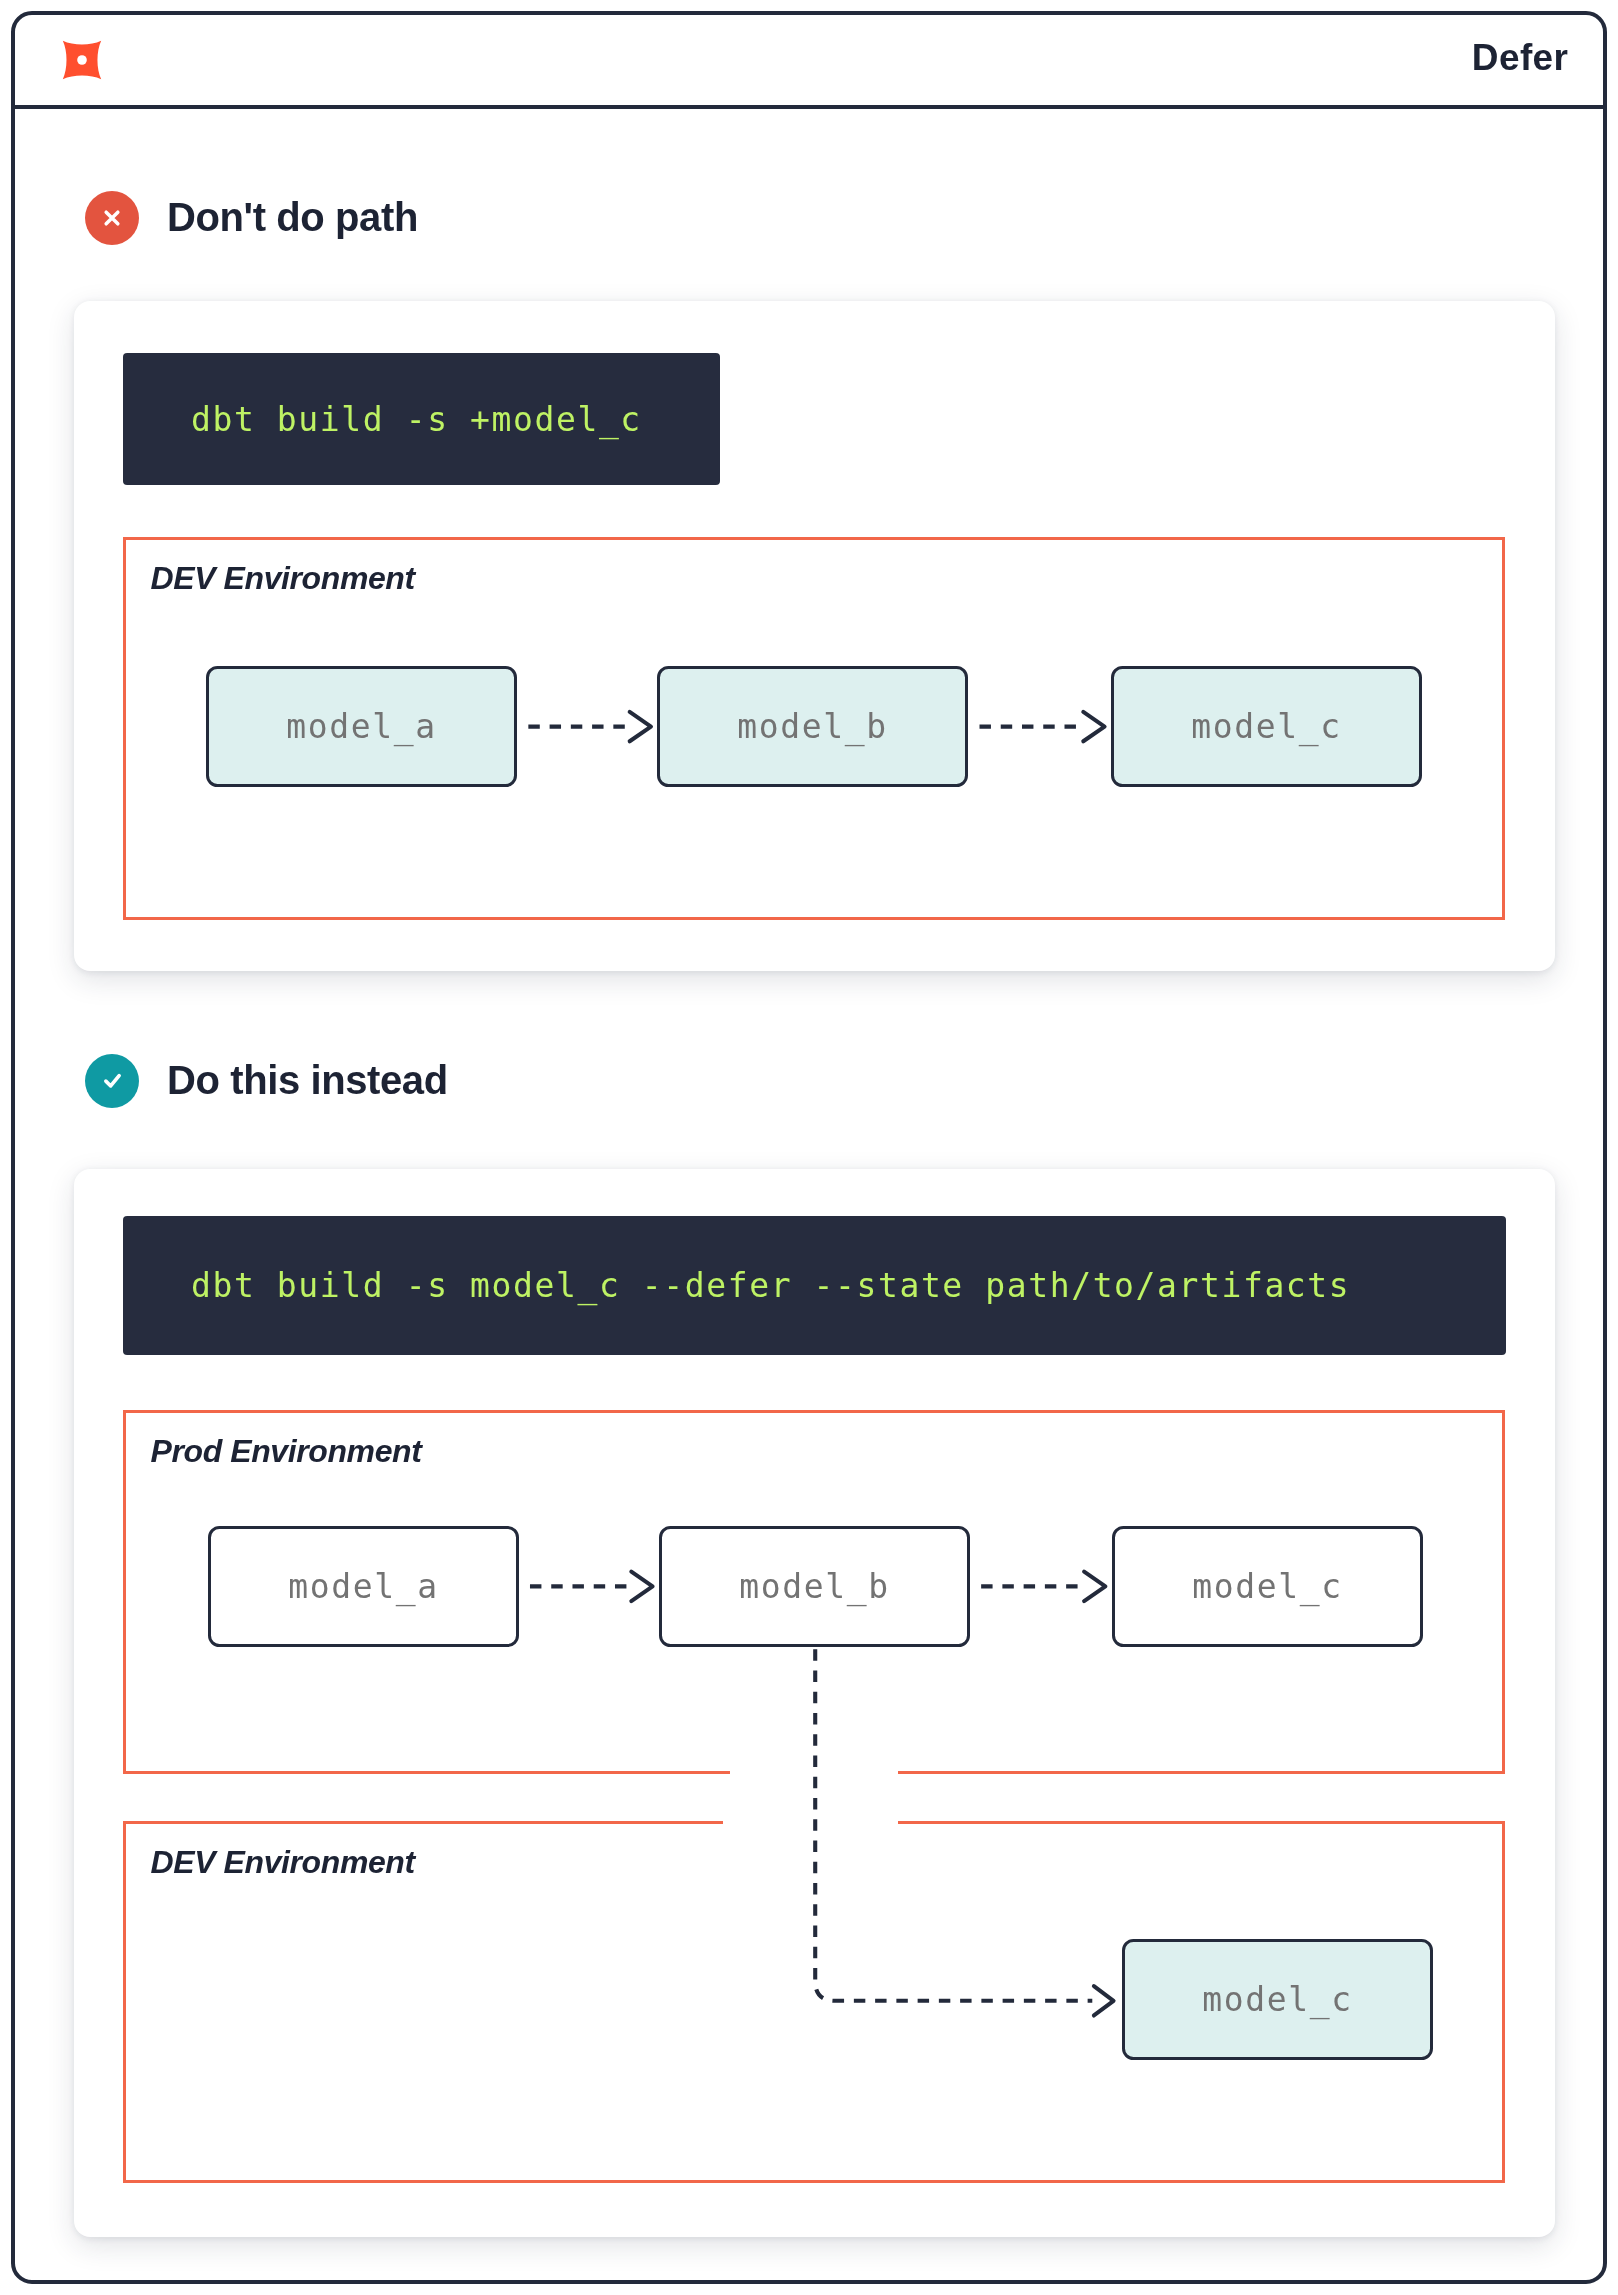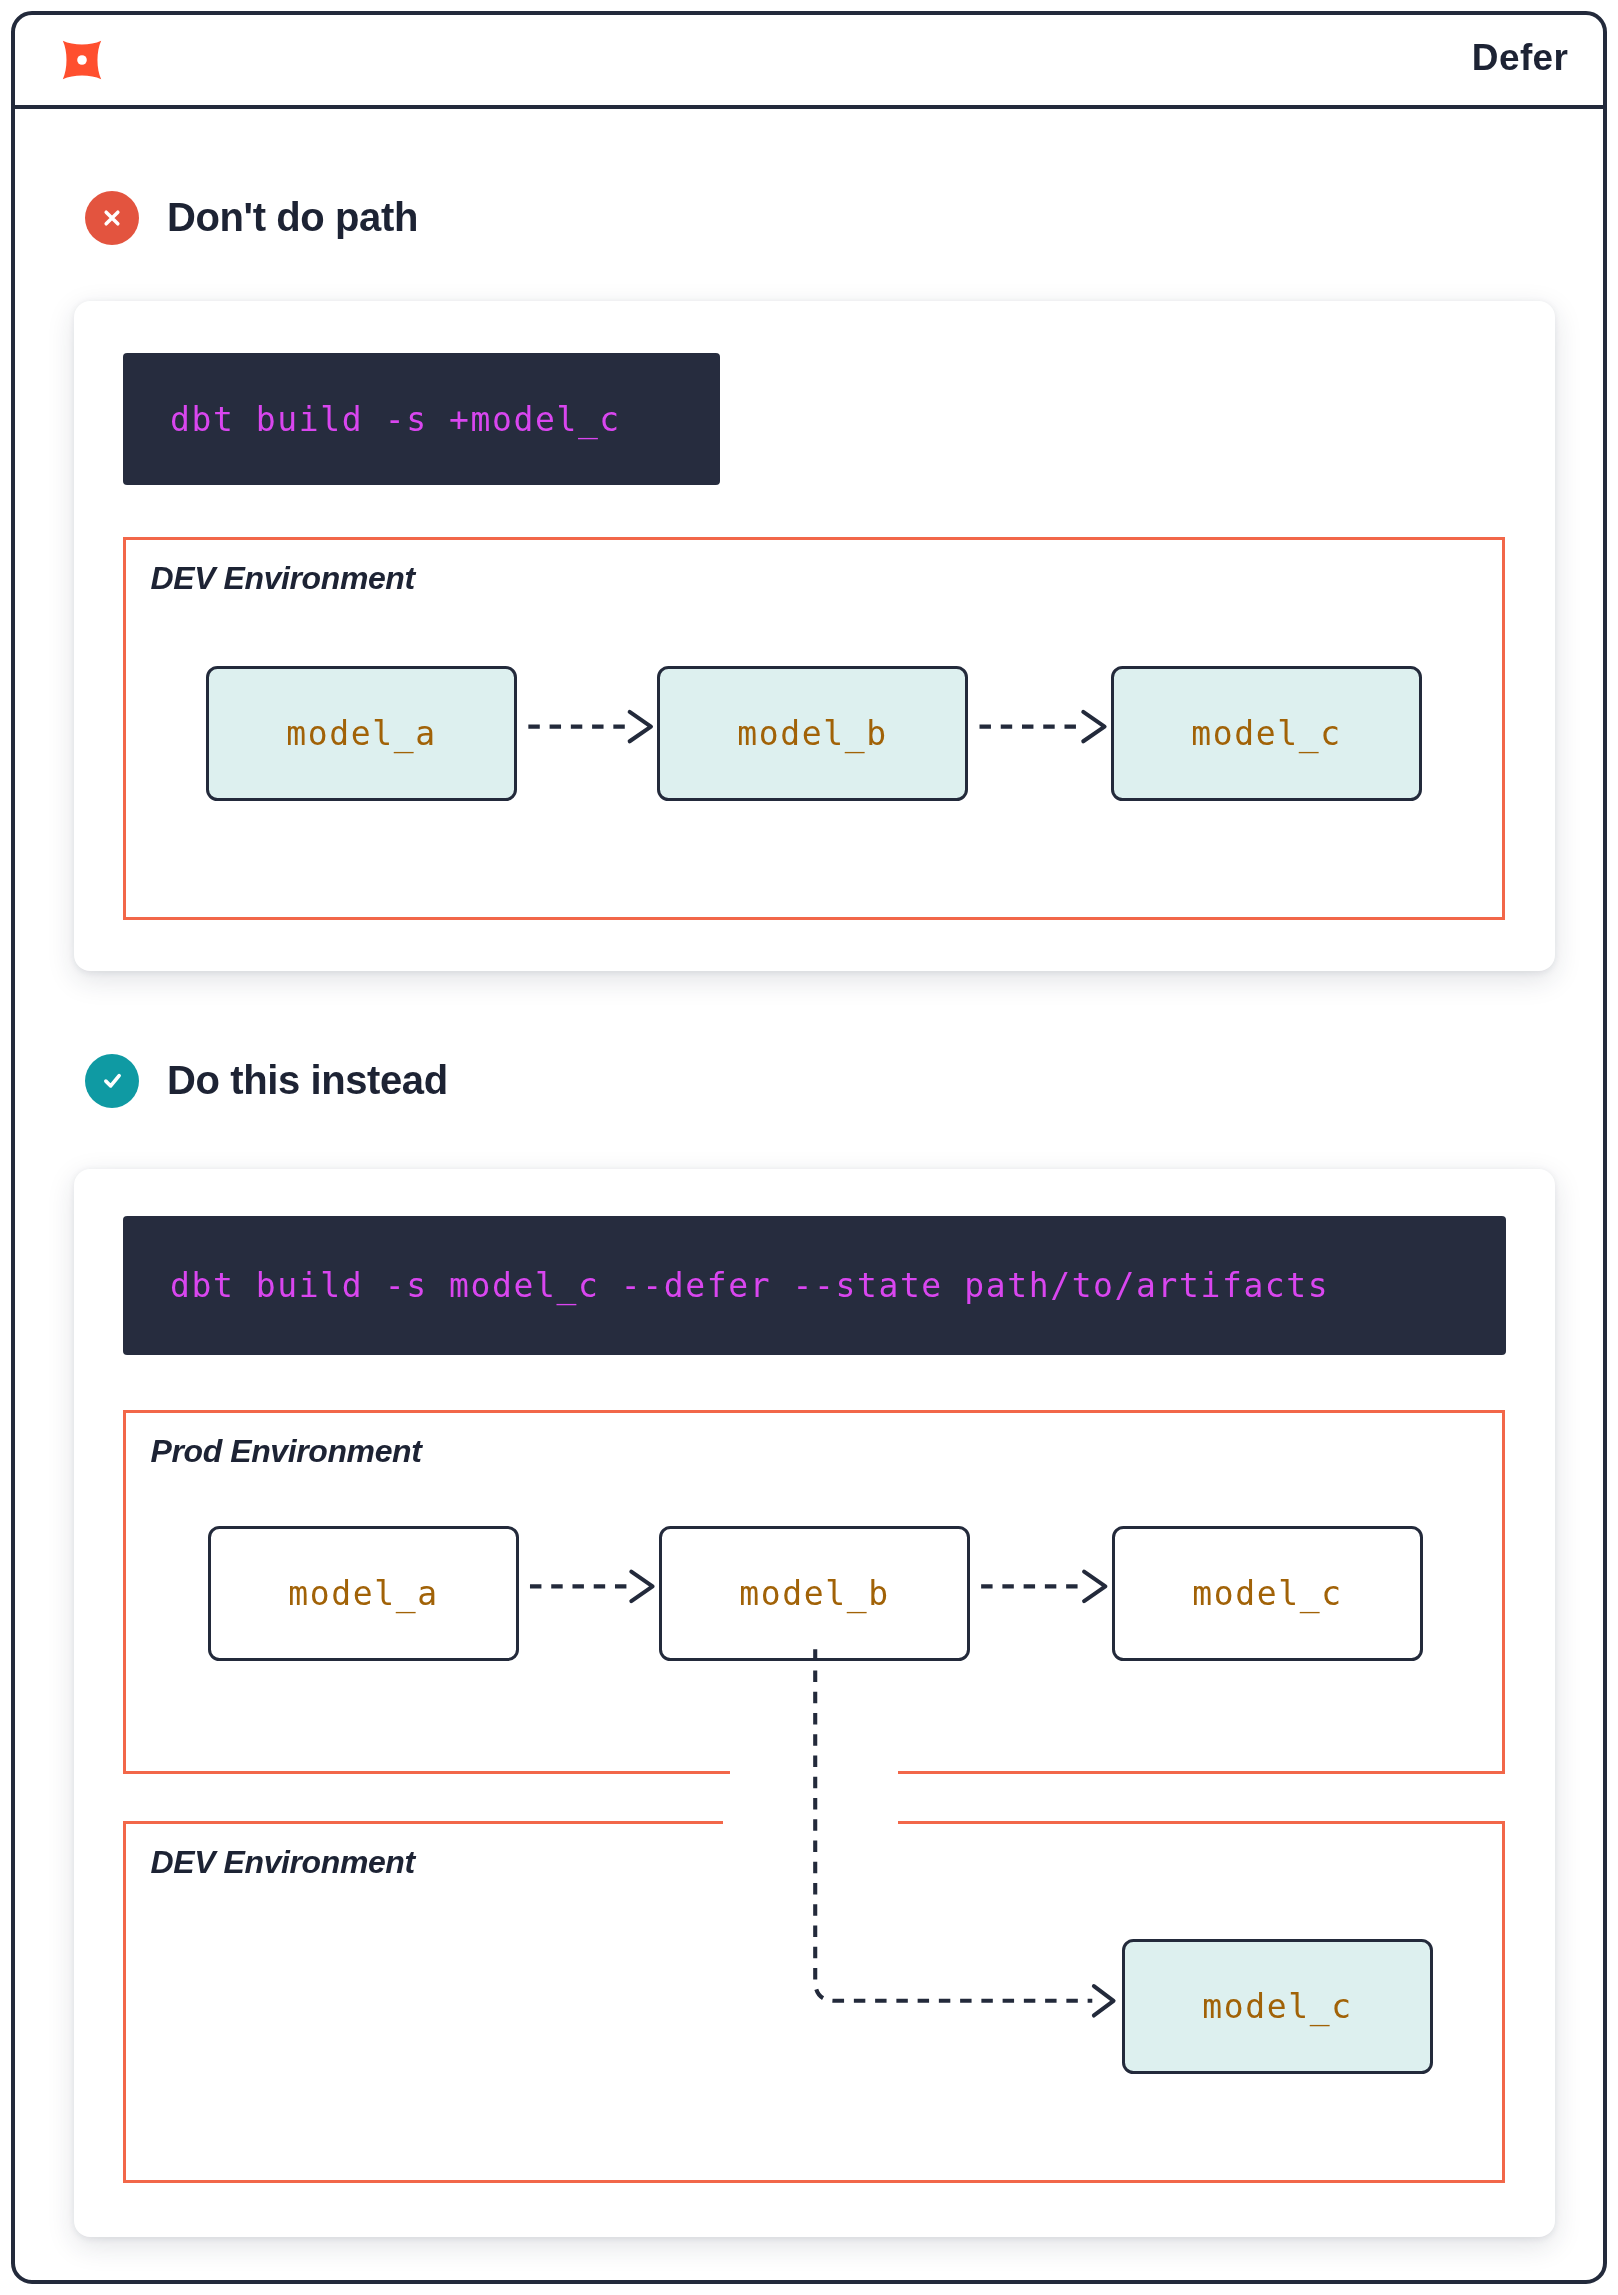--- a/index.html
+++ b/index.html
@@ -72,26 +72,26 @@
     border-radius: 16.3px;
     box-shadow: 0 8.2px 28px rgba(28,38,60,0.13), 0 1.6px 6.5px rgba(28,38,60,0.08);
   }
   .panel.p1 { top: 301px;  height: 670px; }
   .panel.p2 { top: 1169px; height: 1068px; }
 
   
   .code {
     position: absolute;
     background: #262c3e;
-    color: #d946ef;
+    color: #bef264;
     font-family: "DejaVu Sans Mono", monospace;
     font-size: 33px;
     letter-spacing: 1.6px;
     display: flex; align-items: center;
-    padding-left: 47px;
+    padding-left: 68px;
     border-radius: 4.1px;
   }
   .code.c1 { left: 123px; top: 353px;  width: 597px;  height: 132px; }
   .code.c2 { left: 123px; top: 1216px; width: 1383px; height: 139px; }
 
   
   .env {
     position: absolute;
     border: 3.3px solid #f26749;
     background: transparent;
@@ -104,28 +104,28 @@
     position: absolute;
     left: 24.5px; top: 19.6px;
     font-size: 32px; font-style: italic; font-weight: 700;
     color: #1d2334;
     letter-spacing: -0.4px;
   }
 
   
   .model {
     position: absolute;
-    width: 311px; height: 135px;
+    width: 311px; height: 121px;
     border: 3.3px solid #232a3b;
     border-radius: 11.4px;
     background: #ffffff;
     display: flex; align-items: center; justify-content: center;
     font-family: "DejaVu Sans Mono", monospace;
     font-size: 33px;
-    color: #a16207;
+    color: #737373;
     letter-spacing: 1.6px;
     text-align: right;
   }
   .model.teal { background: #ddf0ef; }
   .m-a1 { left: 206px;  top: 666px; }
   .m-b1 { left: 657px;  top: 666px; }
   .m-c1 { left: 1111px; top: 666px; }
   .m-a2 { left: 208px;  top: 1526px; }
   .m-b2 { left: 659px;  top: 1526px; }
   .m-c2 { left: 1112px; top: 1526px; }

